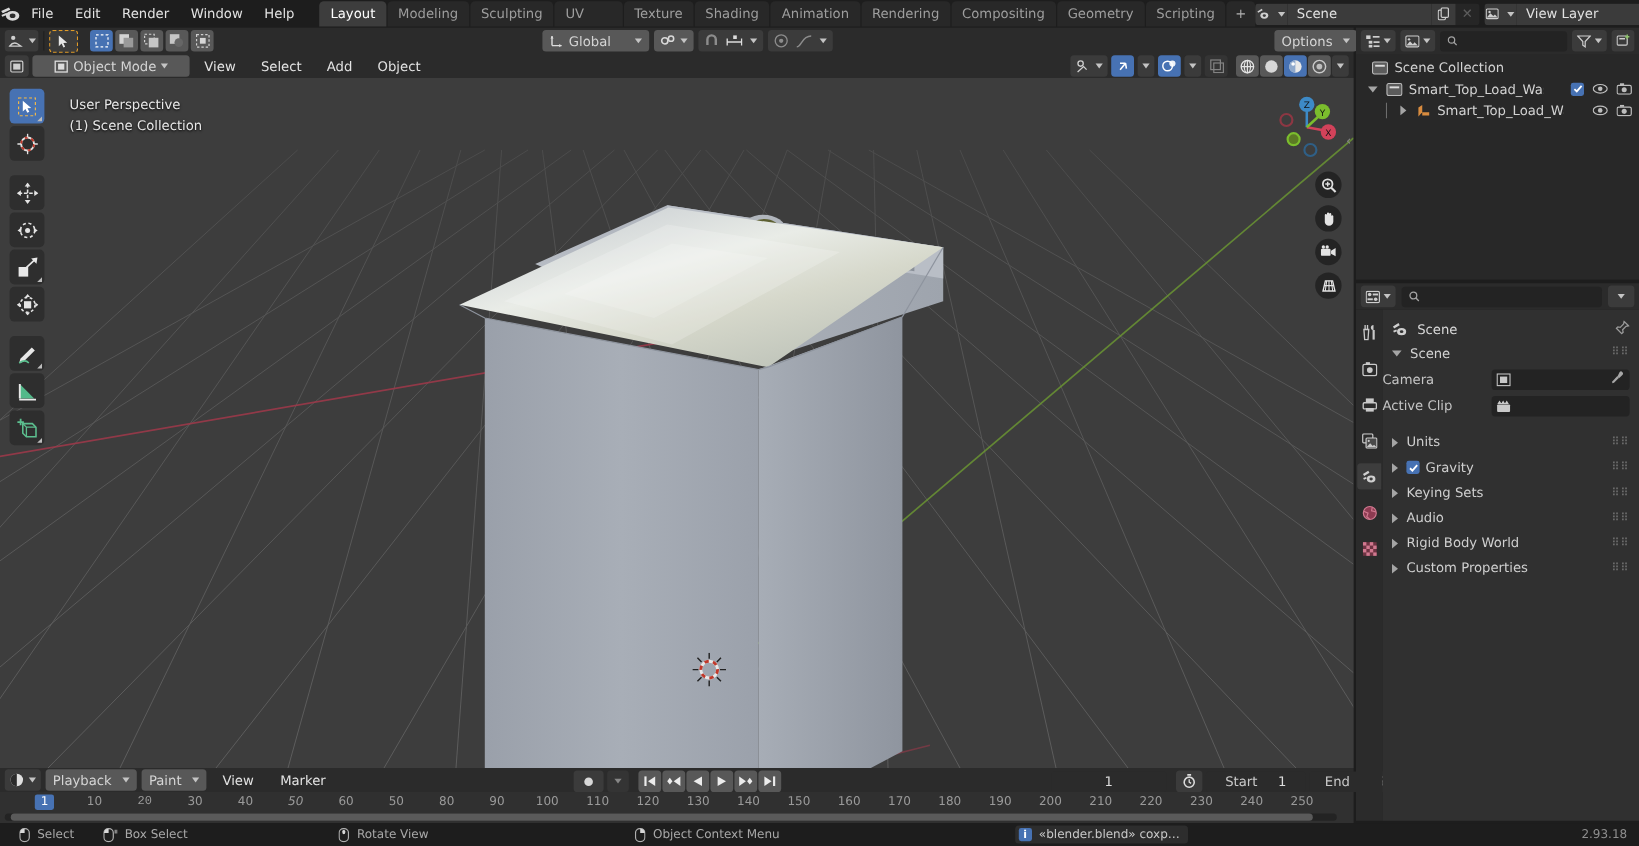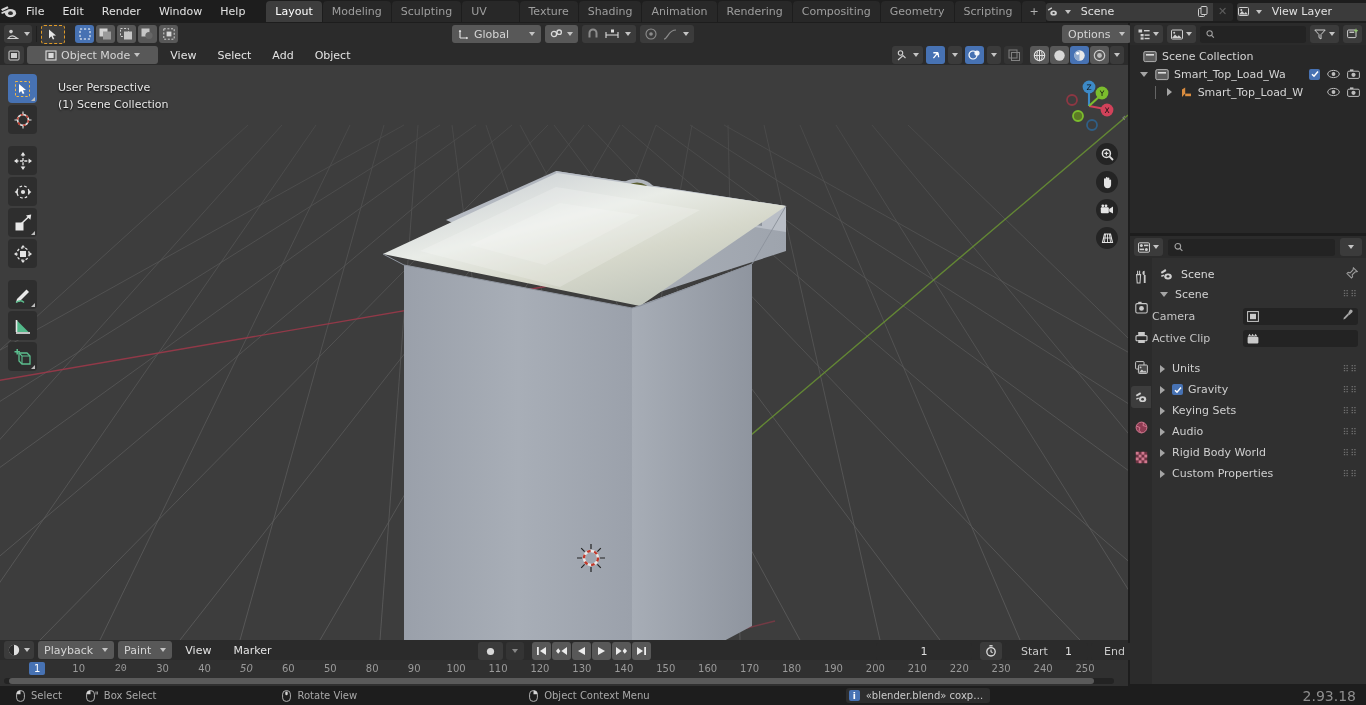--- a/index.html
+++ b/index.html
@@ -114,21 +114,21 @@
   .p-label { width:85px; text-align:left; color:#c4c4c4; font-size:11px; }
   .p-field { flex:1; height:17px; background:#232323; border-radius:3px; display:flex; align-items:center; padding:0 4px; gap:5px; }
   .p-field .eyedrop { margin-left:auto; opacity:.8; }
   .p-sub { display:flex; align-items:center; gap:7px; height:21px; padding:0 8px; color:#cfcfcf; }
   .cbox { width:11px;height:11px;background:#4772b3;border-radius:2px;display:flex;align-items:center;justify-content:center;}
 
   
   #statusbar { position:absolute; left:0; top:686px; width:1366px; height:19px; background:#1d1d1d; display:flex; align-items:center; font-size:10px; color:#a8a8a8; }
   .st-item { display:flex; align-items:center; gap:6px; }
   #blendfile { display:flex; align-items:center; gap:6px; background:#2d2d2d; border-radius:3px; height:15px; padding:0 7px 0 3px; color:#c9c9c9; font-size:10px;}
-  #ver { margin-left:auto; padding-right:10px; color:#8e8e8e; font-size:14px;}
+  #ver { margin-left:auto; padding-right:10px; color:#8e8e8e; font-size:10px;}
   .infoico { width:11px;height:11px;background:#4772b3;border-radius:2px;color:#fff;font-size:9px;display:flex;align-items:center;justify-content:center;font-weight:bold;}
 </style>
 </head>
 <body>
 
 <div id="app">
 
   <div id="topbar">
     <div id="blender-logo">
       <svg width="17" height="13" viewBox="0 0 17 13">

